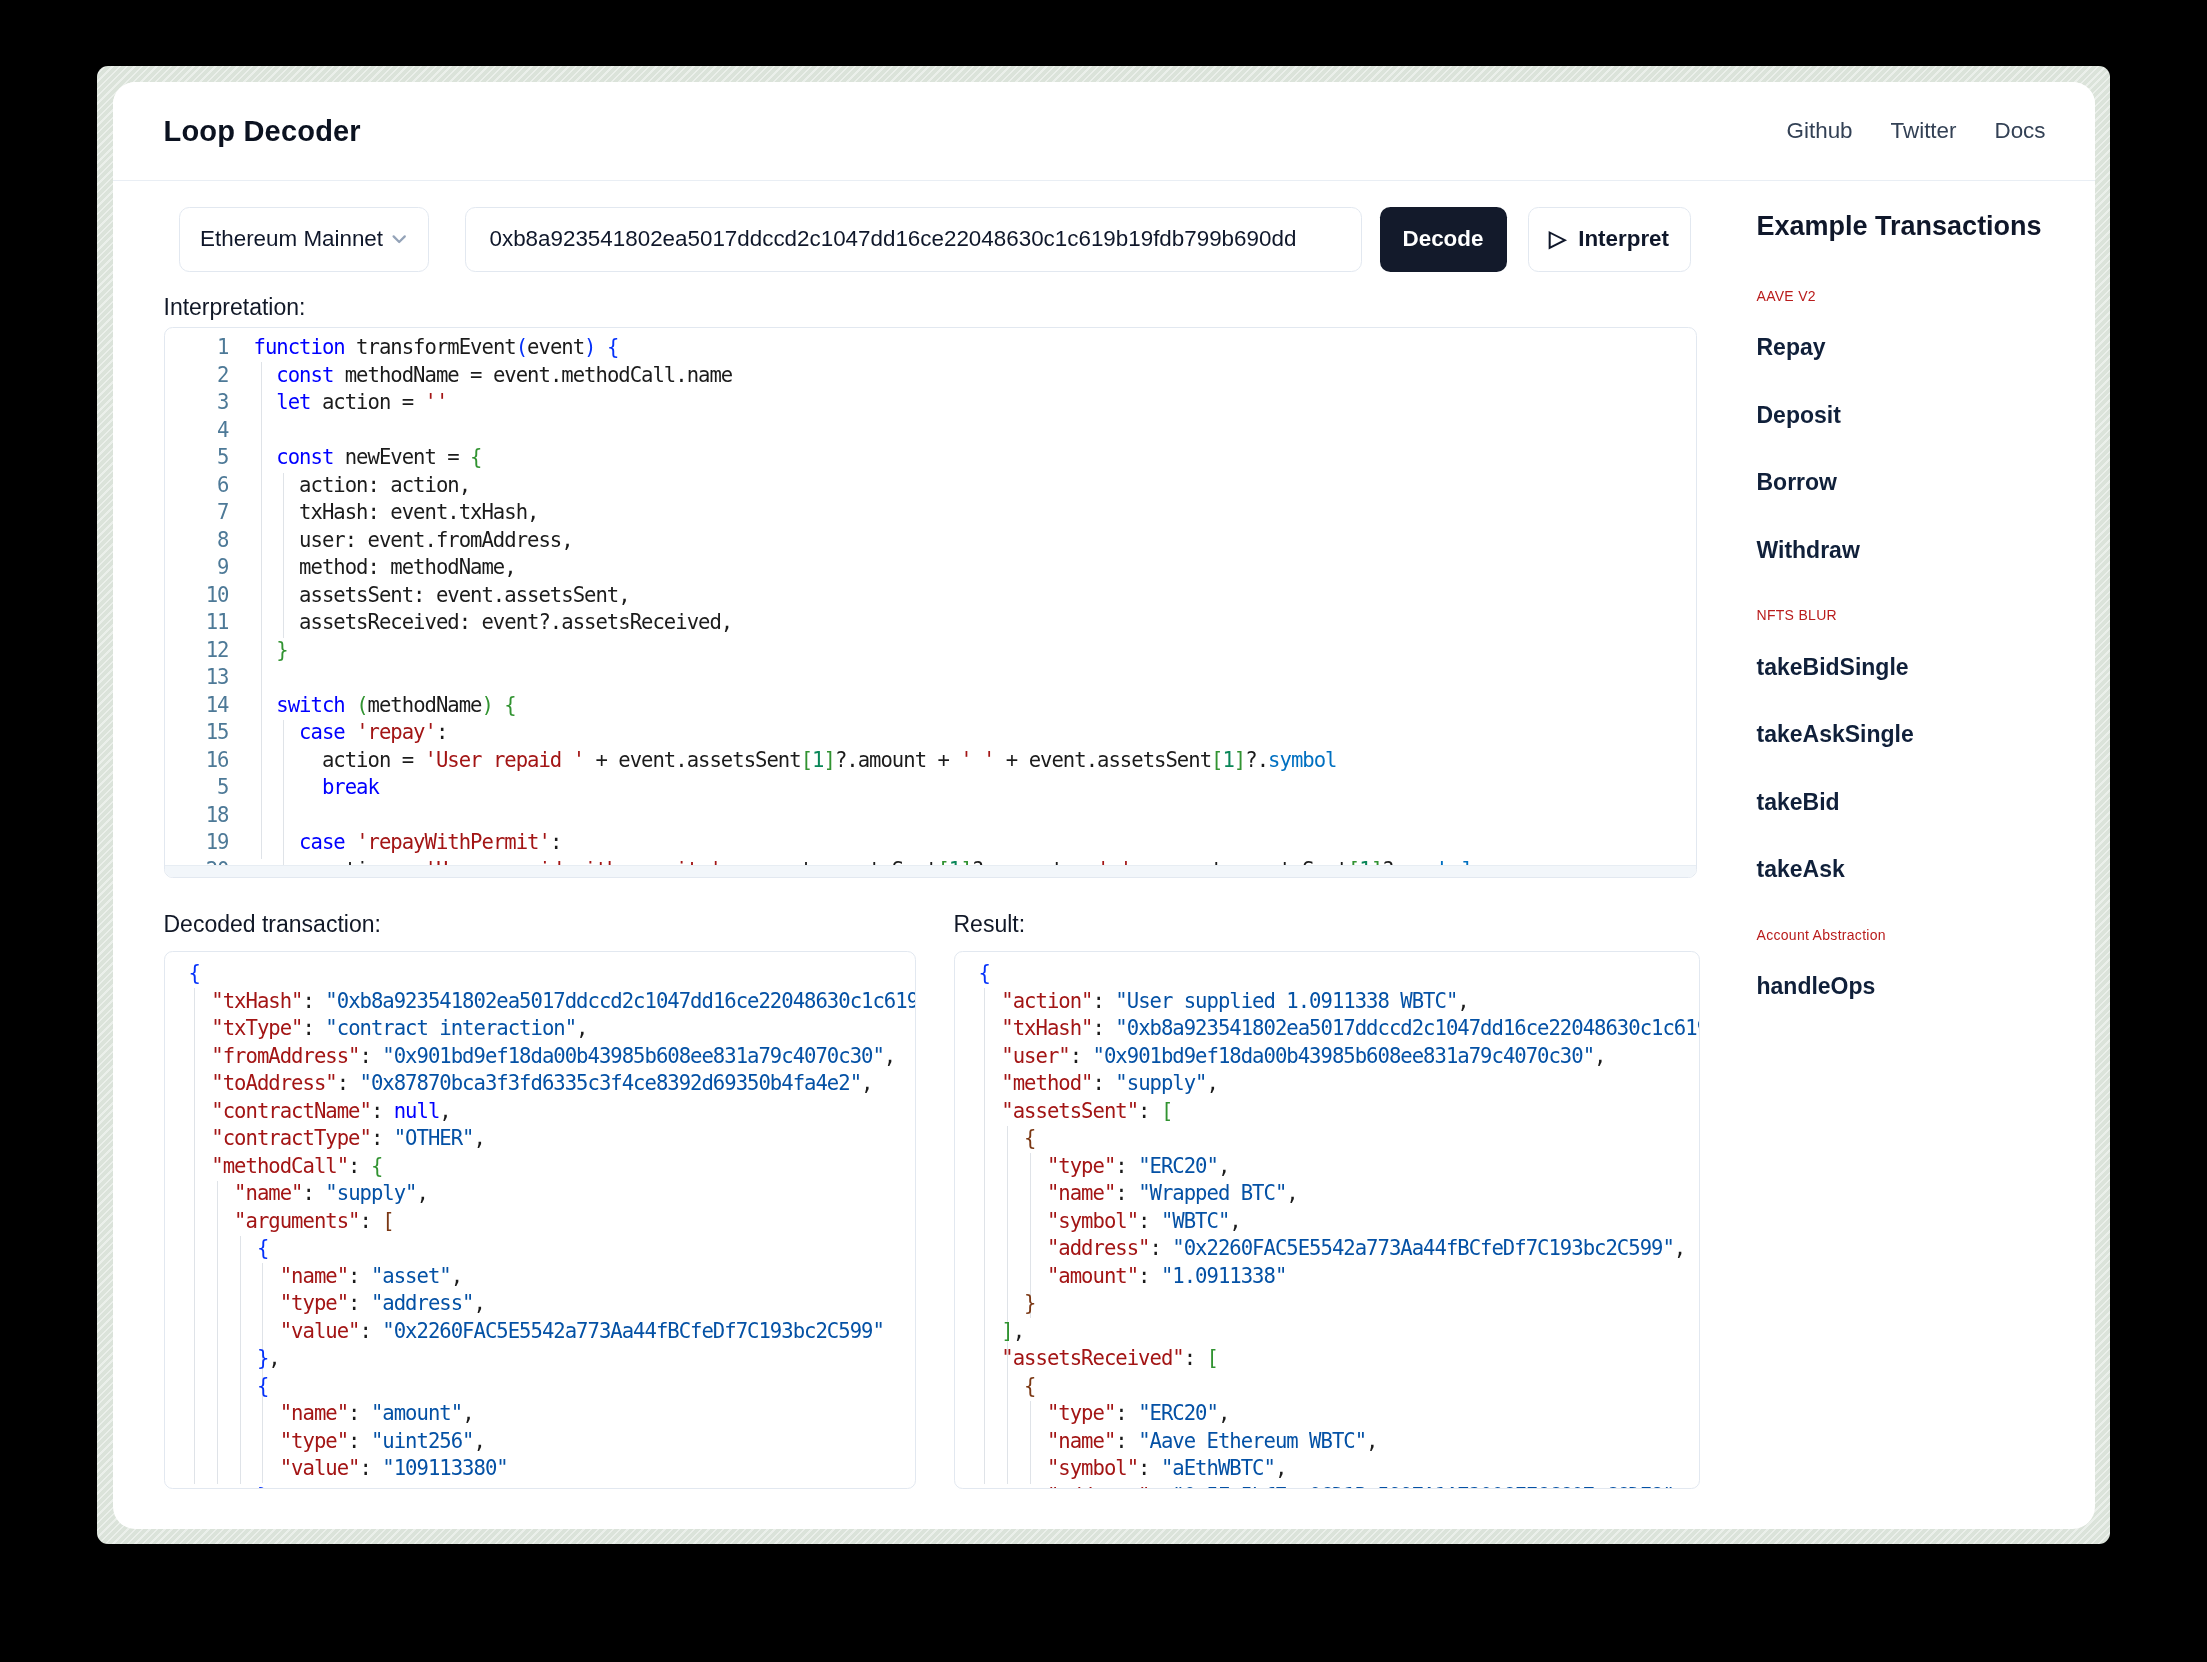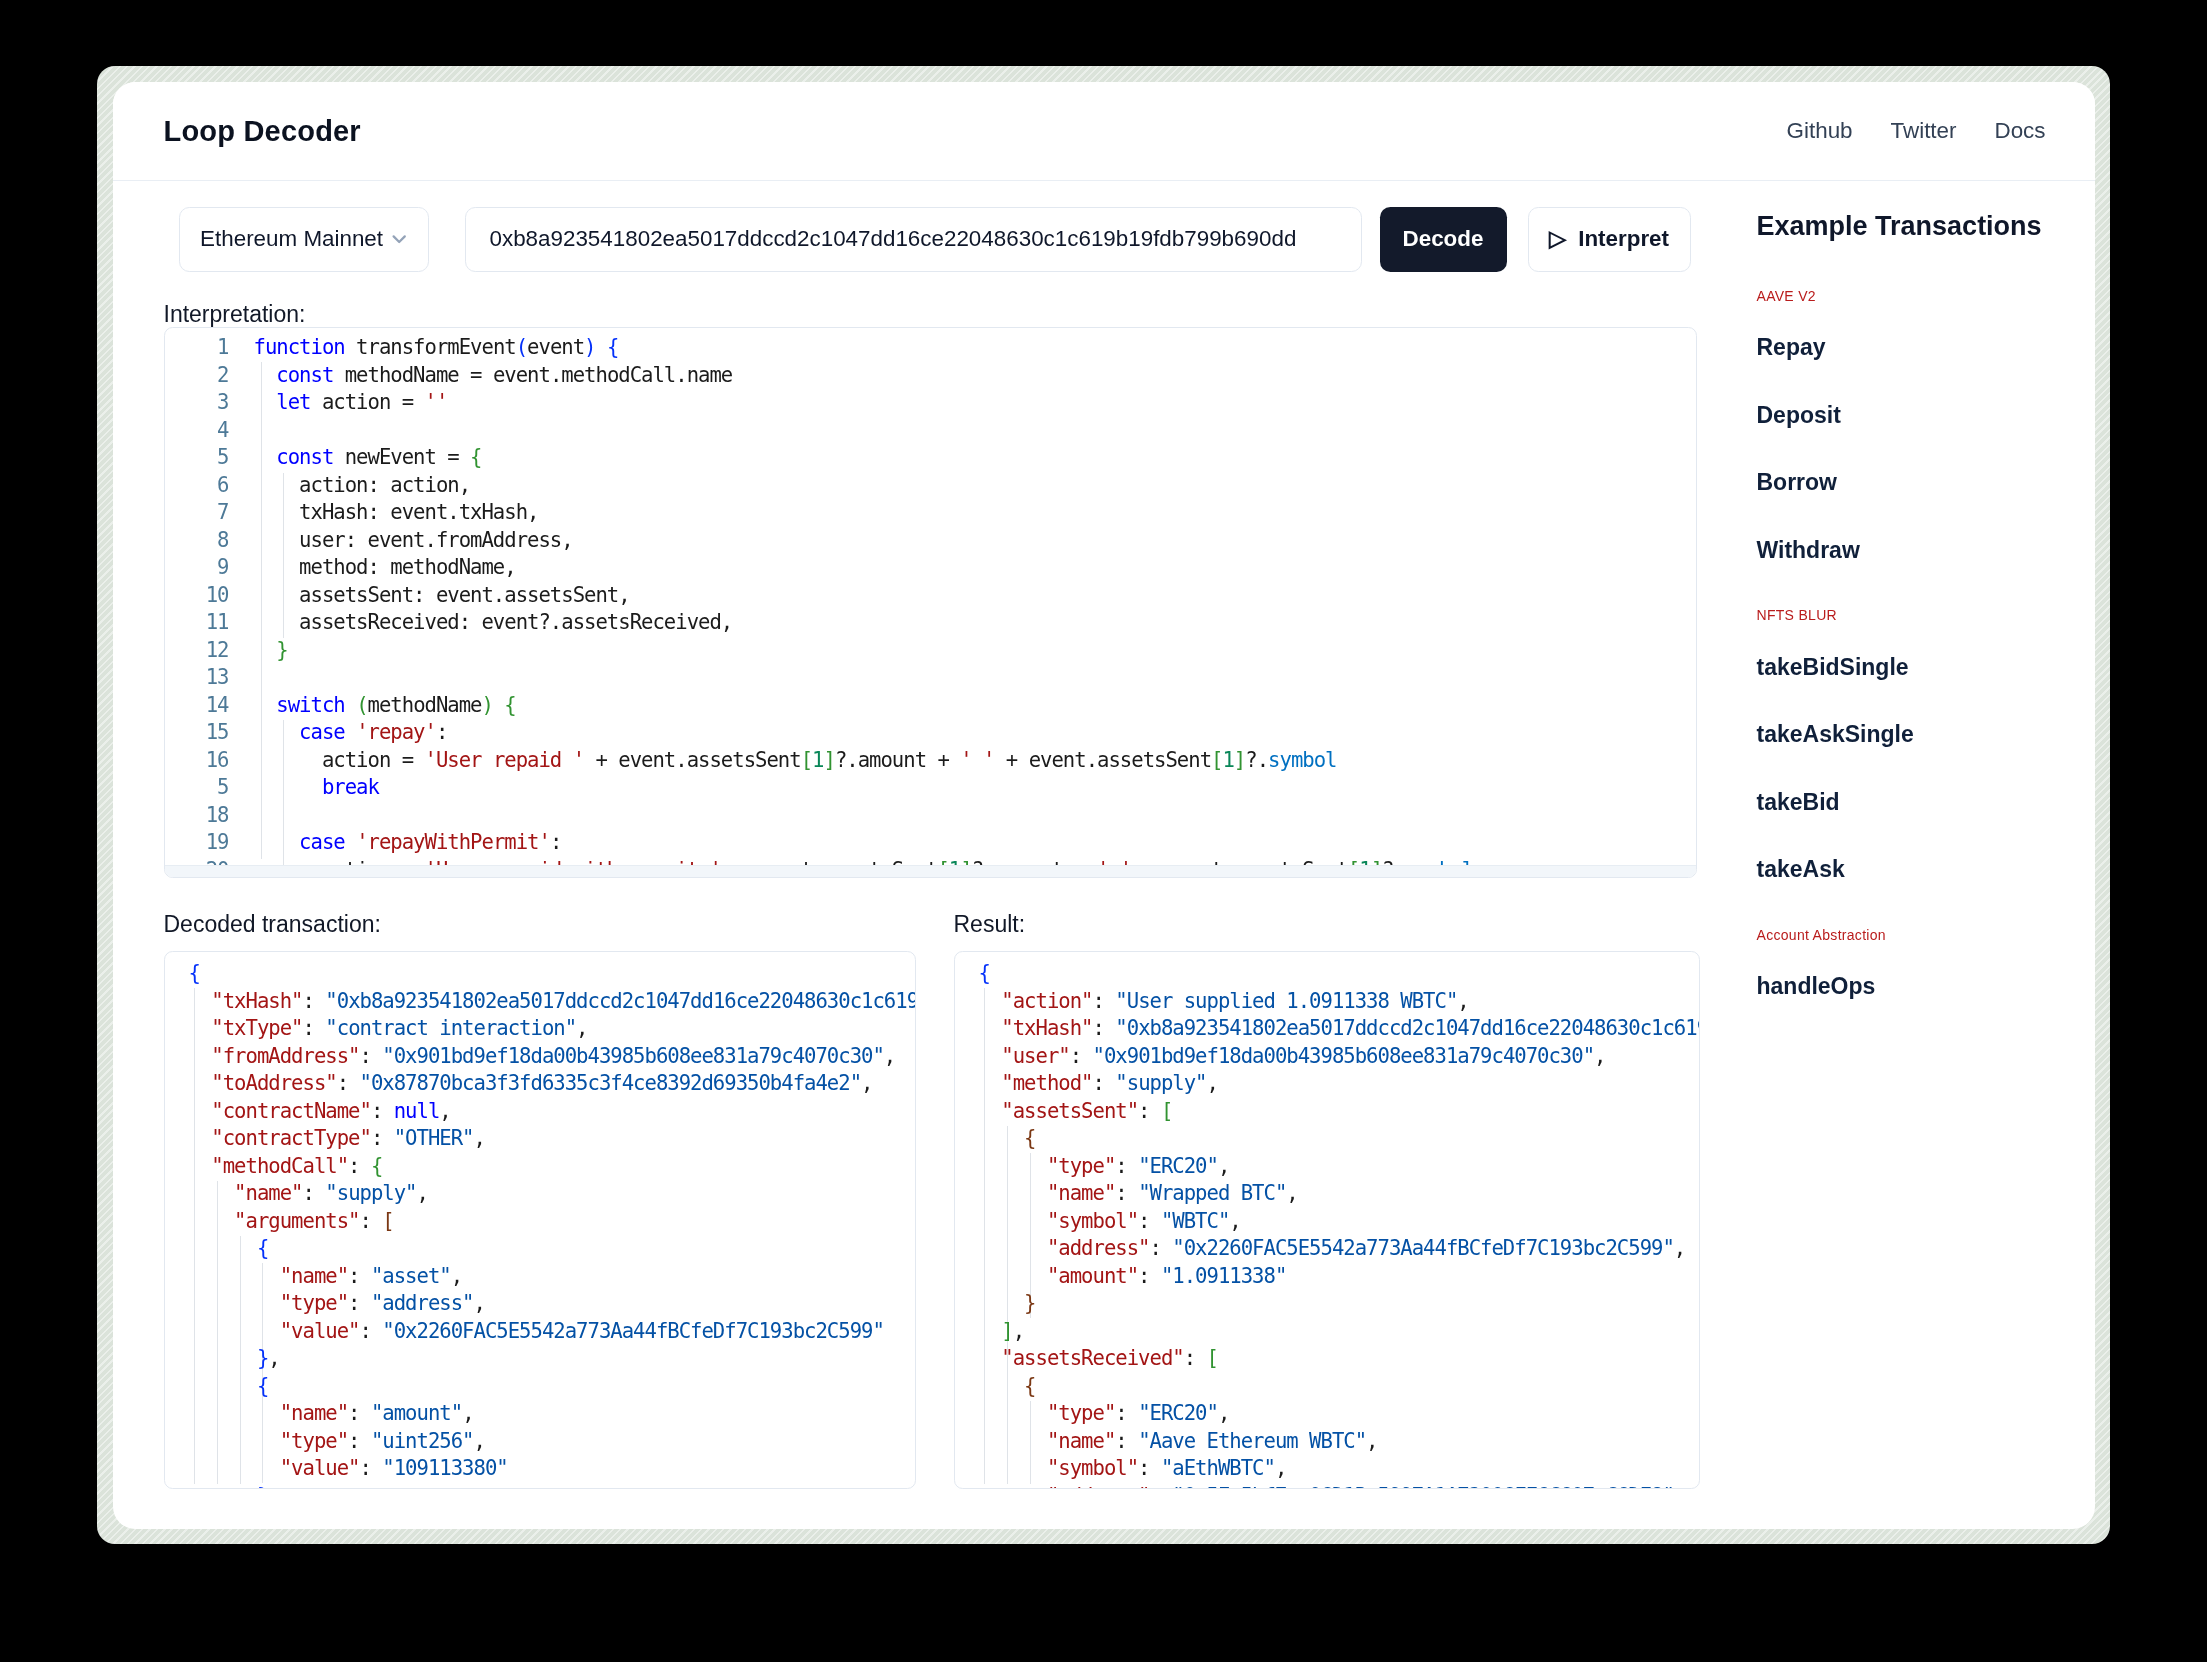--- a/index.html
+++ b/index.html
@@ -1,19 +1,19 @@
 <!DOCTYPE html>
 <html style="font-size:13.8px"><head>
 <meta charset="utf-8">
 <style>
   * { margin:0; padding:0; box-sizing:border-box; }
   html,body { width:2208px; height:1662px; background:#000; overflow:hidden;
     font-family:"Liberation Sans", sans-serif; }
   .frame { position:absolute; left:97px; top:66px; width:2013px; height:1478px;
-    border-radius:18px; background:#dbe3da;
+    border-radius:11px; background:#dbe3da;
     background-image:repeating-linear-gradient(135deg, rgba(255,255,255,.45) 0 1.7px, rgba(255,255,255,0) 1.7px 5.2px); }
   .card { position:absolute; left:15.5px; top:15.5px; right:15.5px; bottom:15.5px;
     background:#fff; border-radius:22.4px; overflow:hidden; }
 
   
   .hdr { position:absolute; left:0; top:0; width:100%; height:99px; background:#fff;
     border-bottom:1.7px solid #e9eef4; }
   .title { position:absolute; left:51px; top:0; height:99px; display:flex; align-items:center;
     font-size:29px; font-weight:bold; color:#0b1220; letter-spacing:0.2px; }
   .tabs { position:absolute; left:795px; top:18px; height:64px; display:flex; align-items:center;
@@ -34,21 +34,21 @@
   .btn-decode { position:absolute; left:1267px; top:125px; width:127px; height:65px;
     background:#131a2b; color:#fff; border:none; border-radius:10.3px; font-size:22.4px; font-weight:600;
     font-family:"Liberation Sans", sans-serif; }
   .btn-interpret { position:absolute; left:1415px; top:125px; width:163px; height:65px; background:#fff;
     border:1.7px solid #e2e8f0; border-radius:10.3px; font-size:22.4px; font-weight:600; color:#0f172a;
     display:flex; align-items:center; justify-content:center; gap:12px;
     font-family:"Liberation Sans", sans-serif; }
   .play { font-size:22.4px; color:#0f172a; line-height:1; }
 
   .label { position:absolute; font-size:23px; font-weight:500; color:#111827; }
-  .lbl-interp  { left:51px;  top:212px;margin-top:7px; }
+  .lbl-interp  { left:51px;  top:212px; }
   .lbl-decoded { left:51px;  top:829px; }
   .lbl-result  { left:841px; top:829px; }
 
   
   .mono, .gutter { font-family:"DejaVu Sans Mono", monospace; font-size:20.6px;
     letter-spacing:-1px; line-height:27.5px; white-space:pre; color:#1b1b1b; }
   .editor { position:absolute; left:51px; top:245px; width:1533px; height:551px;
     border:1.7px solid #e2e8f0; border-radius:8.6px; background:#fff; overflow:hidden; }
   .gutter { position:absolute; left:0; top:6.9px; width:64px; text-align:right; color:#4d7997; }
   .codebox { position:absolute; left:89px; top:6.9px; right:0; }

